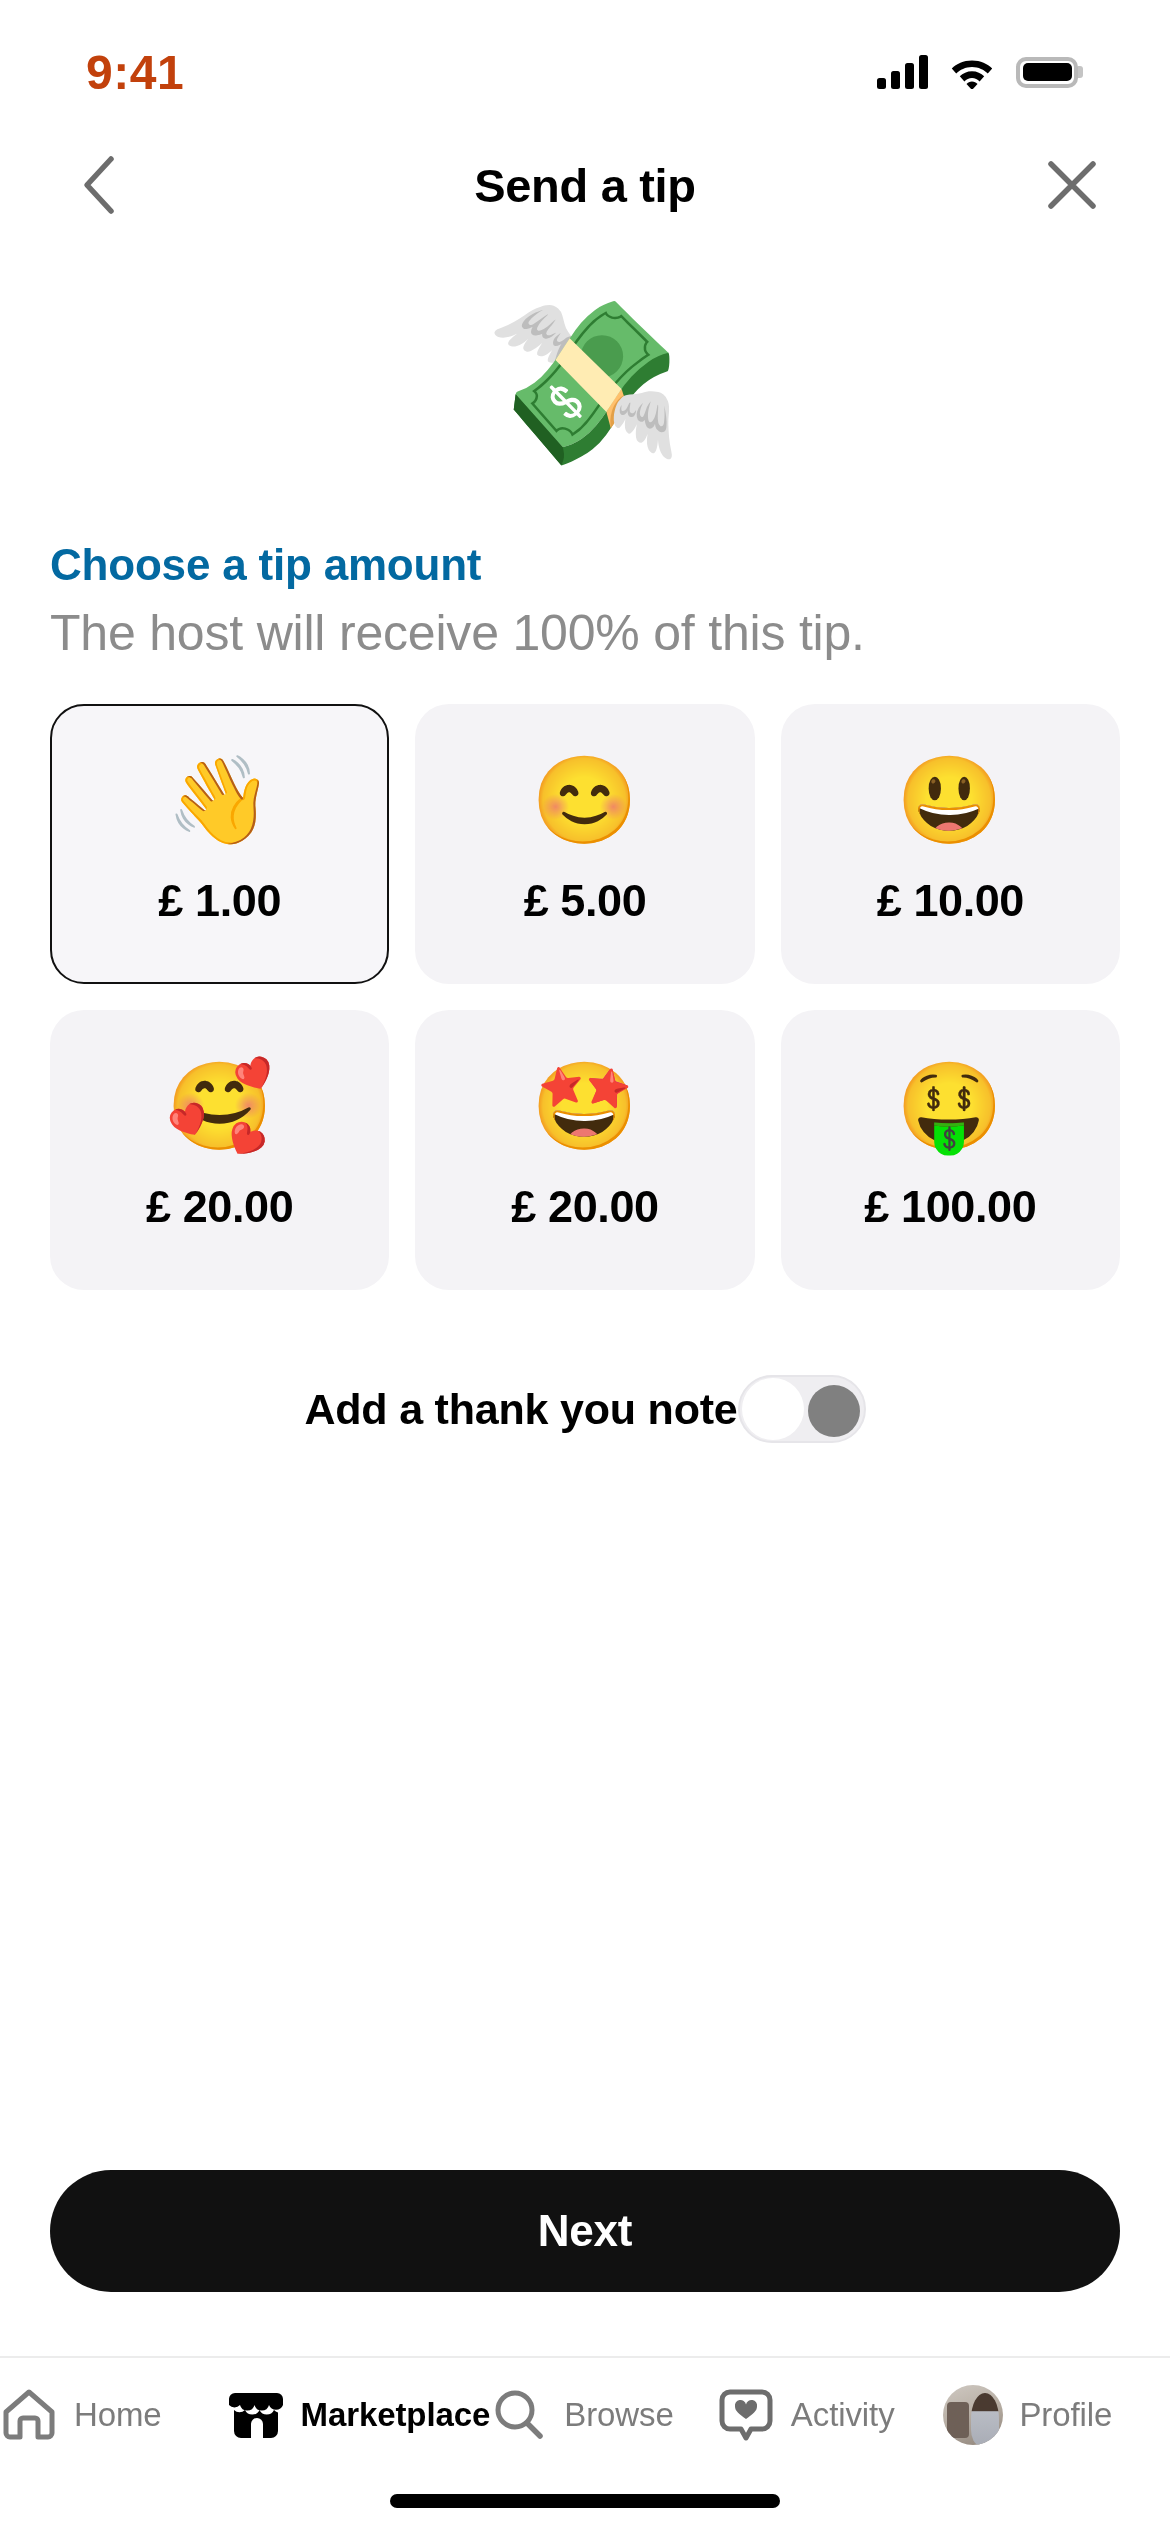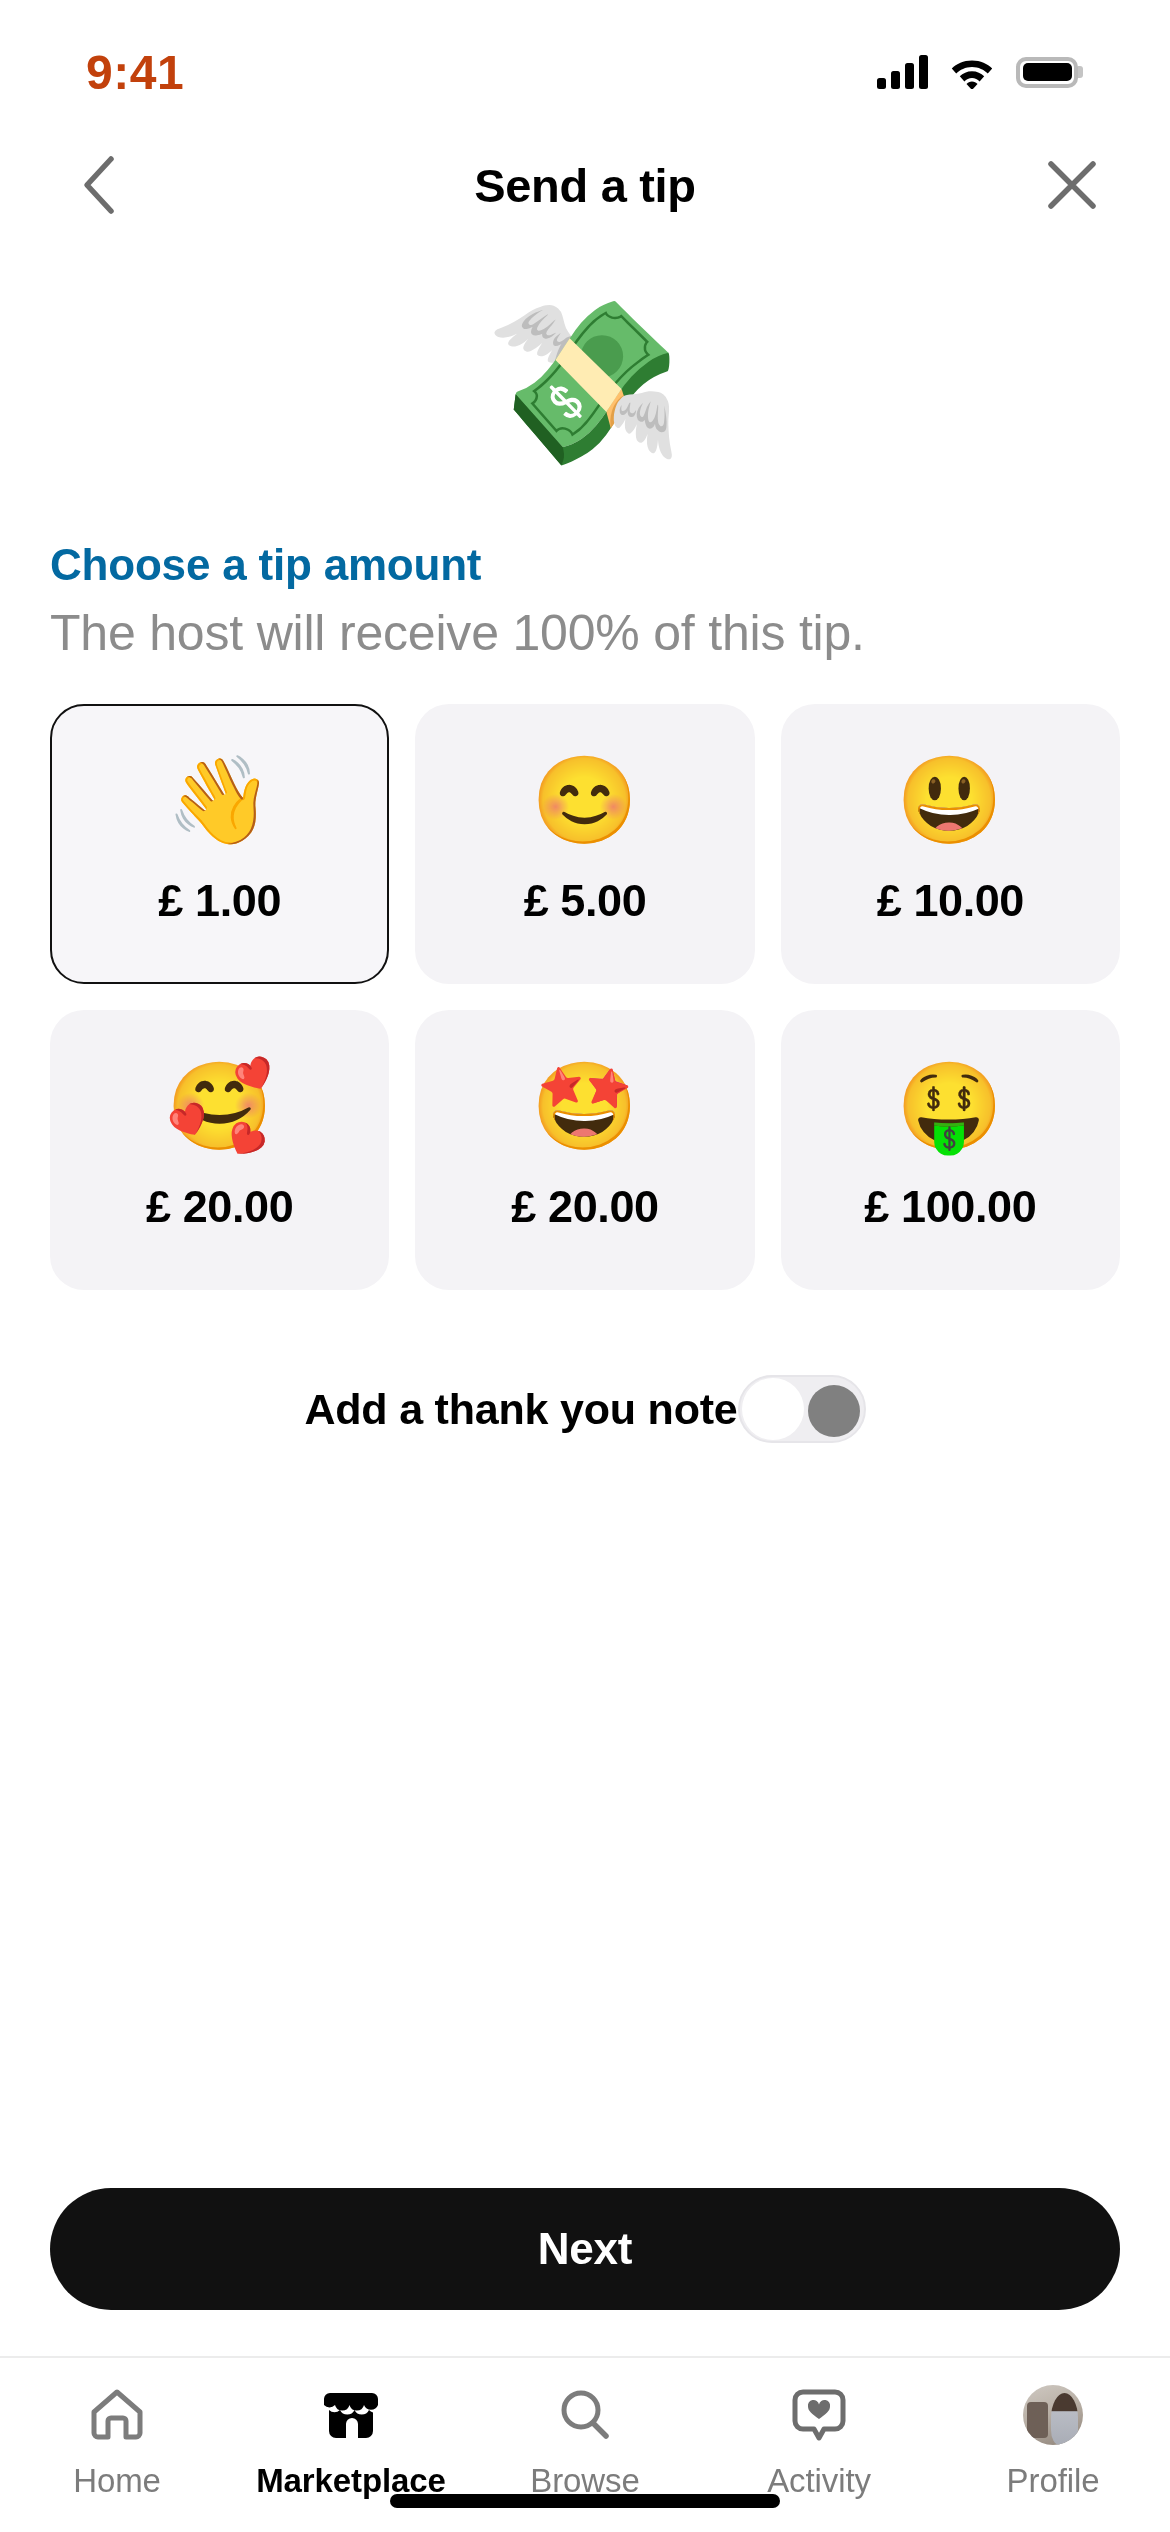--- a/index.html
+++ b/index.html
@@ -166,21 +166,21 @@
   .switch .knob {
     position:absolute; right:4px; top:8px;
     width:52px; height:52px;
     background:#808080;
     border-radius:50%;
   }
 
   .spacer { flex:1 1 auto; }
 
   
-  .cta-wrap { padding-bottom:46px; }
+  .cta-wrap { padding-bottom:64px; }
   .cta {
     width:100%;
     height:122px;
     background:#111111;
     border-radius:62px;
     color:#ffffff;
     font-size:44px;
     font-weight:700;
     display:flex; align-items:center; justify-content:center;
     cursor:pointer;
@@ -191,21 +191,21 @@
 
   
   .tabbar {
     flex:0 0 176px;
     border-top:2px solid #ececec;
     display:flex; align-items:flex-start;
     padding-top:26px;
   }
   .tab {
     flex:1;
-    display:flex; flex-direction:column;
+    display:flex; flex-direction:row;
     align-items:center; gap:16px;
     cursor:pointer;
   }
   .tab .ticon { height:62px; display:flex; align-items:center; justify-content:center; }
   .tab .tlabel {
     font-size:33px;
     color:#7c7c7c;
     letter-spacing:-0.1px;
   }
   .tab.active .tlabel { color:#000; font-weight:700; }

